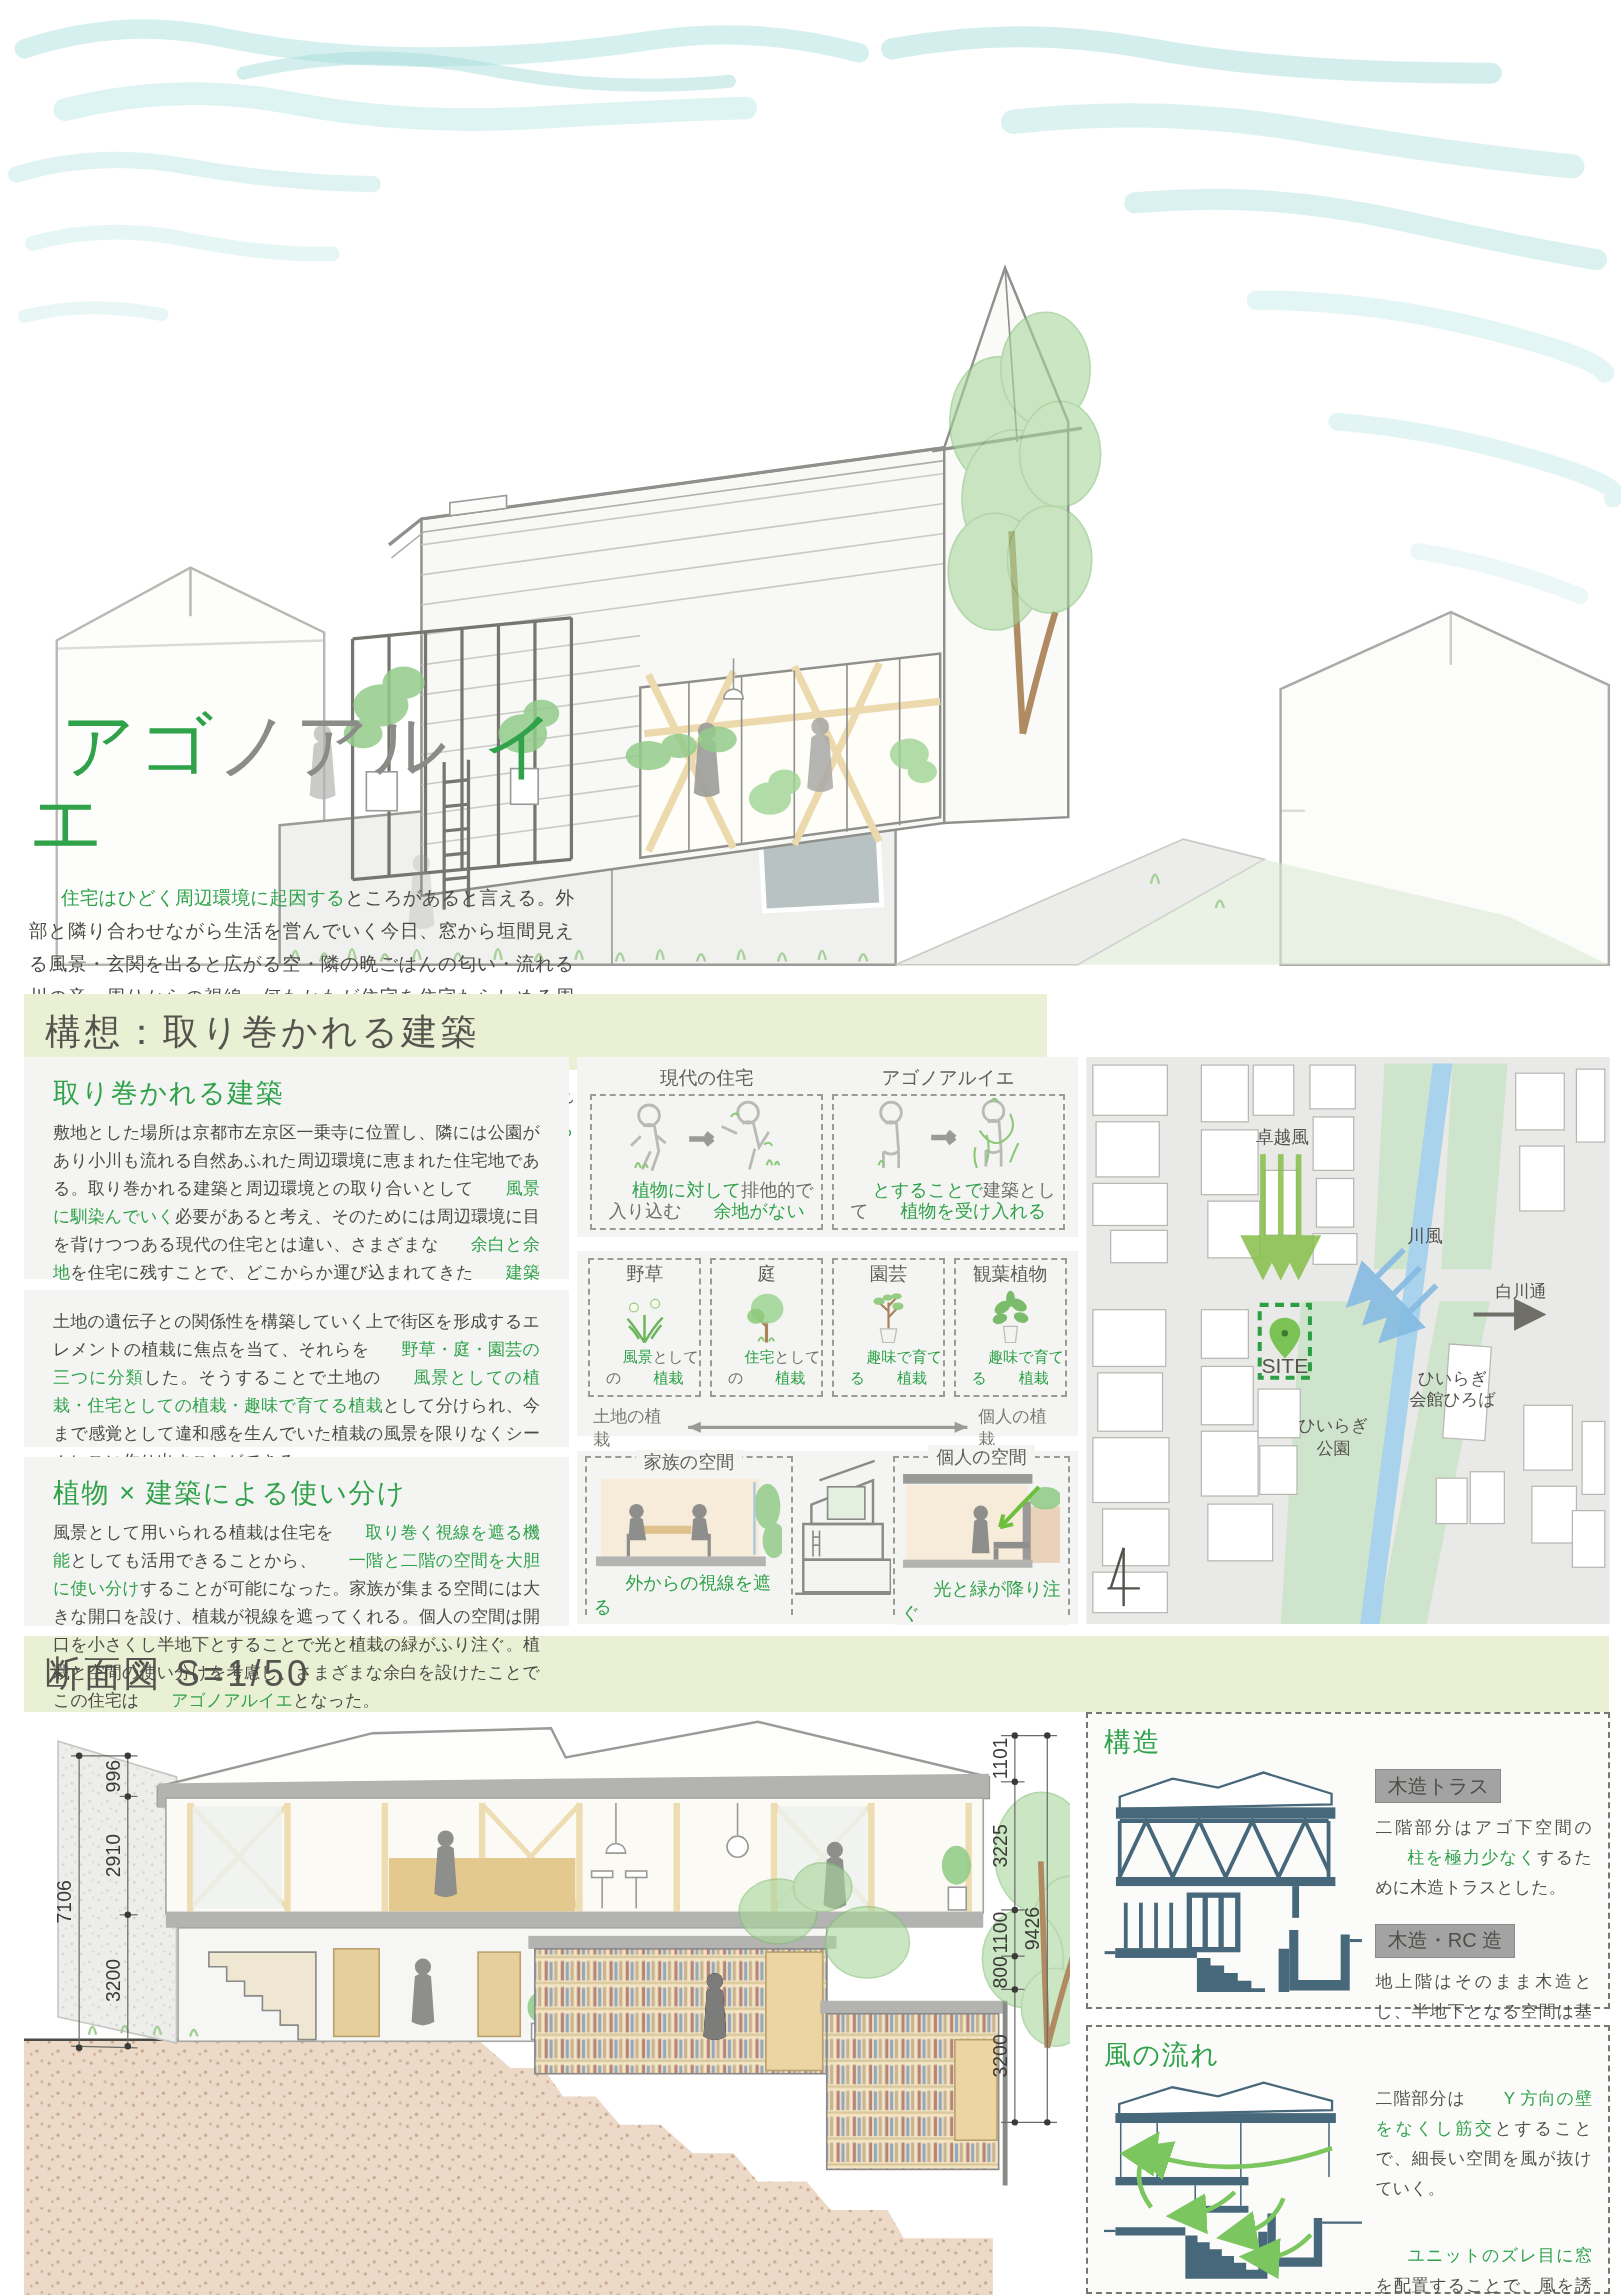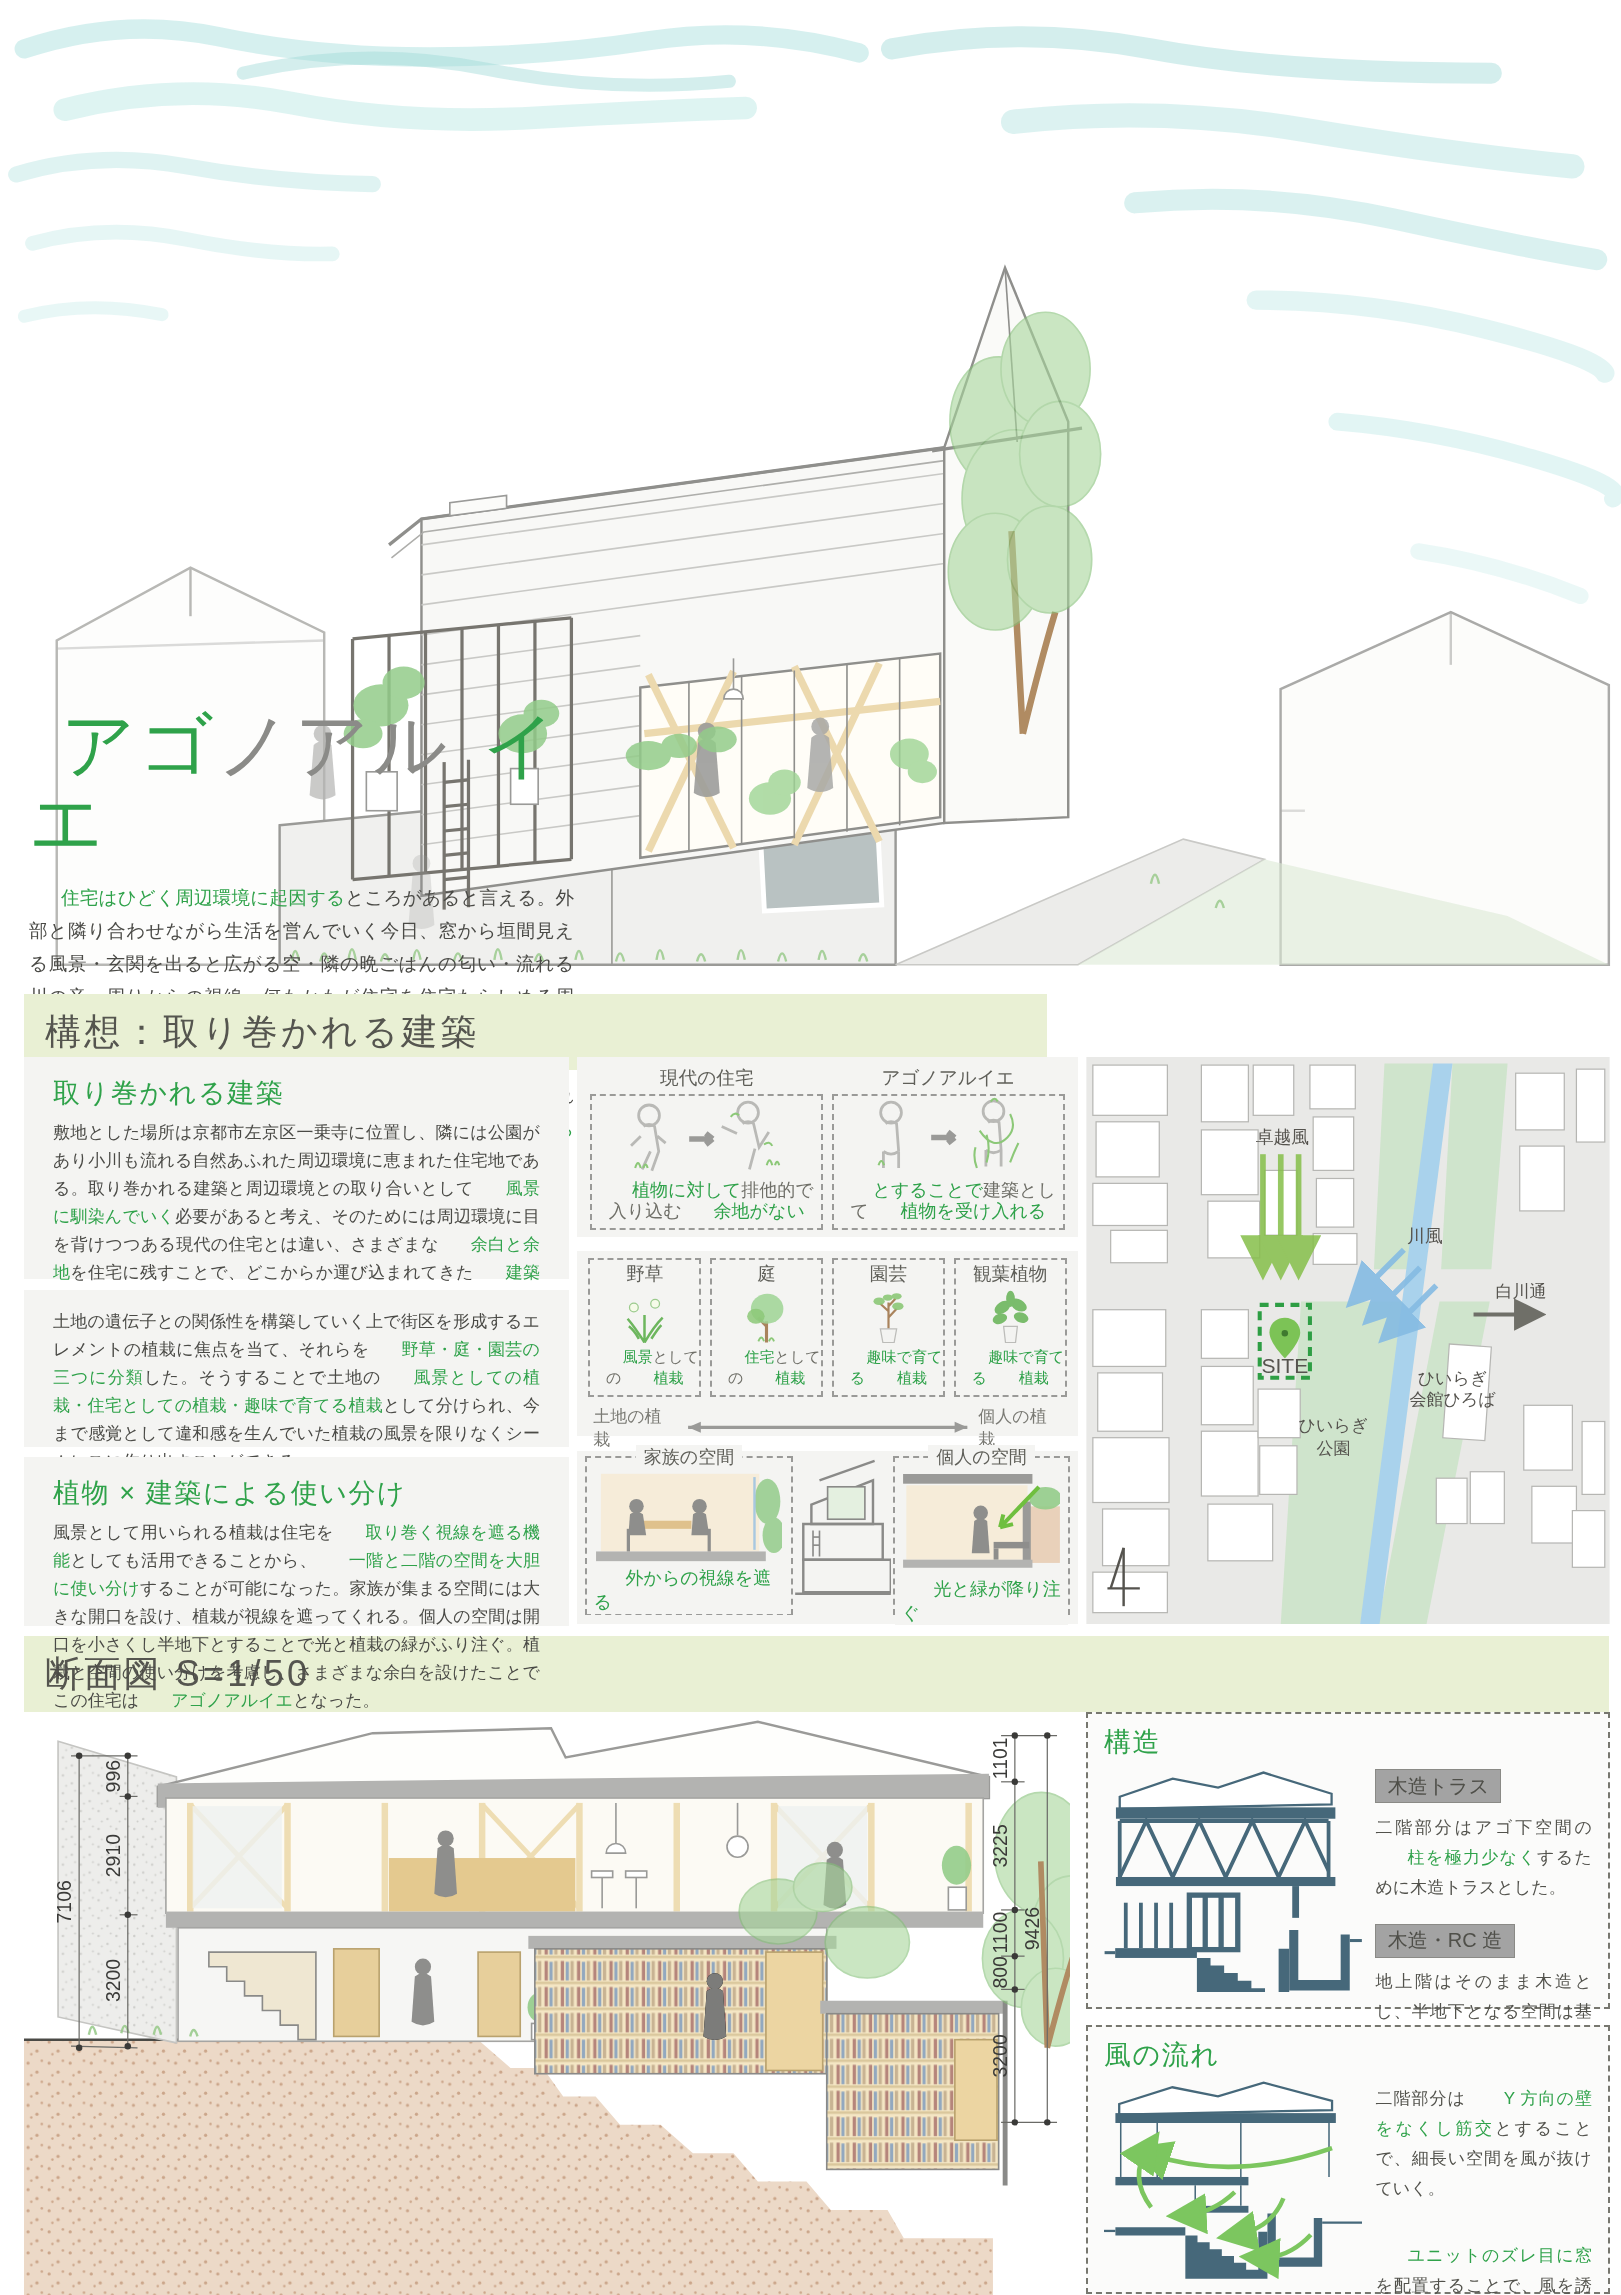--- a/index.html
+++ b/index.html
@@ -362,21 +362,21 @@
         <line x1="14" y1="9" x2="366" y2="9" stroke="#9a9a98" stroke-width="4"></line>
         <polygon points="14,9 30,2 30,16" fill="#9a9a98"></polygon>
           <polygon points="366,9 350,2 350,16" fill="#9a9a98"></polygon>
       </svg>
       <span class="axislbl">個人の植栽</span>
     </div>
   </div>
 
   <div class="abs dblock" id="dgC">
     <div class="drow" style="align-items:flex-start">
-      <div class="dashed dcol" style="width:208px;height:159px;justify-content:flex-start">
+      <div class="dashed dcol" style="width:208px;height:159px;justify-content:center">
         <div class="btitle">家族の空間</div>
         <svg width="186" height="97" viewBox="0 0 230 120">
           <rect x="6" y="6" width="196" height="96" fill="#f6ead2" opacity=".8"></rect>
           <rect x="0" y="102" width="210" height="12" fill="#b3b3b1"></rect>
           <rect x="58" y="64" width="60" height="10" fill="#dfc18c"></rect>
           <g fill="#8e8e8c">
             <circle cx="50" cy="46" r="9"></circle>
               <path d="M42,56 q8,-6 16,0 l4,26 l-22,0 z"></path>
             <circle cx="128" cy="46" r="9"></circle>
               <path d="M120,56 q8,-6 16,0 l4,26 l-22,0 z"></path>

